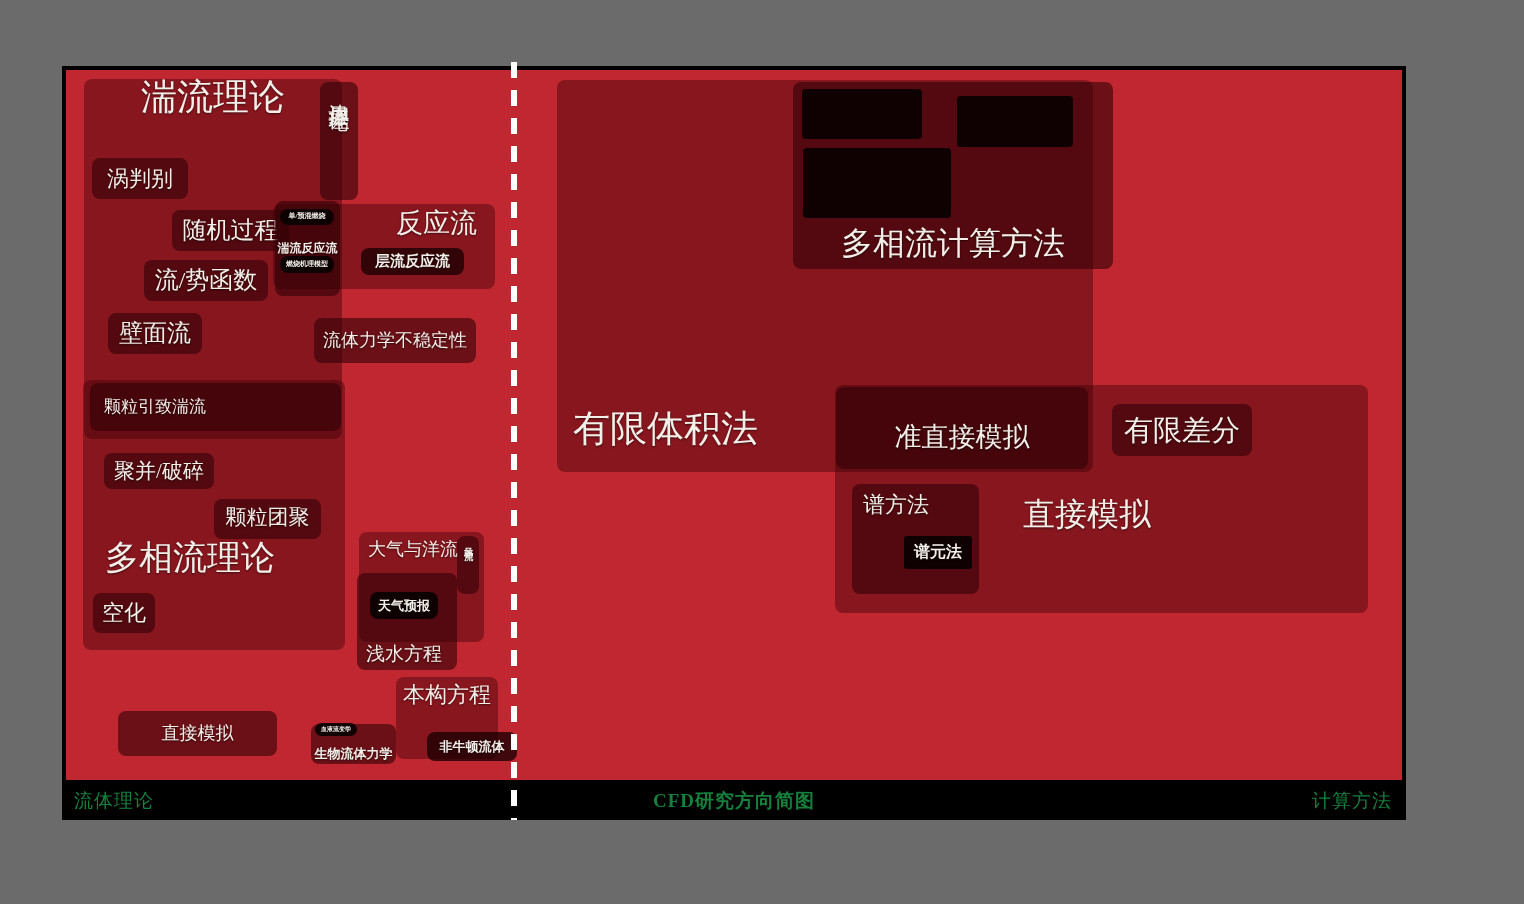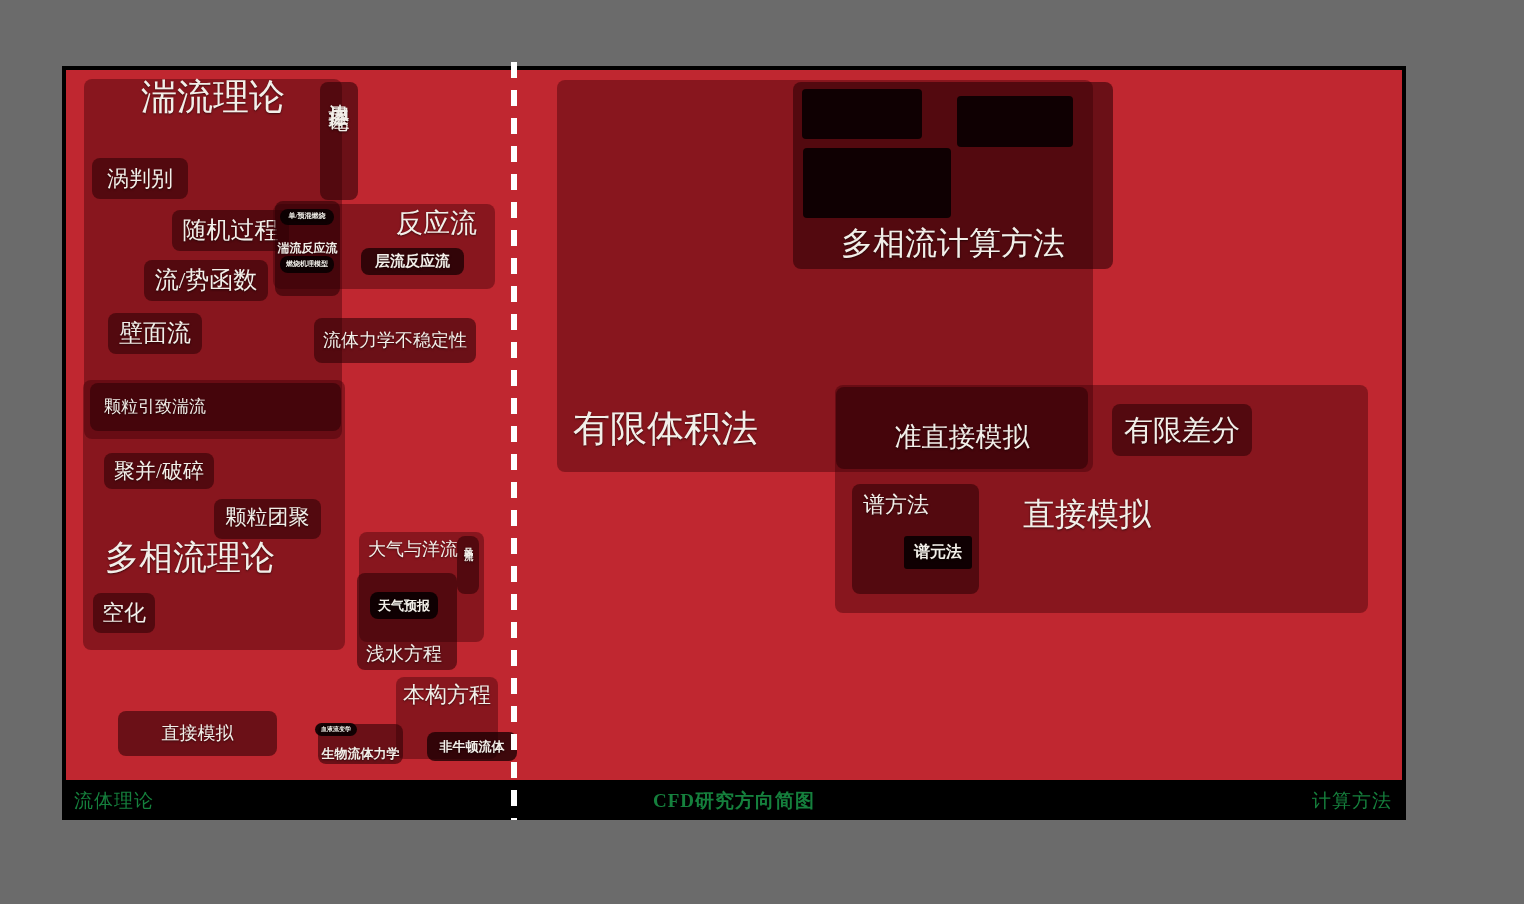--- a/index.html
+++ b/index.html
@@ -173,21 +173,21 @@
     </div>
 
     <div class="node lvl1 t-tc" style="left:330px;top:607px;width:102px;height:82px;padding-top:6px;">
       <span class="lbl" style="font-size:22px;">本构方程</span>
     </div>
 
     <div class="node lvl2 t-cc" style="left:52px;top:641px;width:159px;height:45px;">
       <span class="lbl" style="font-size:18px;">直接模拟</span>
     </div>
 
-    <div class="node lvl2 t-bc" style="left:245px;top:654px;width:85px;height:40px;padding-bottom:3px;margin-left:7px;">
+    <div class="node lvl2 t-bc" style="left:245px;top:654px;width:85px;height:40px;padding-bottom:3px;">
       <span class="lbl" style="font-size:13px;font-weight:bold;">生物流体力学</span>
     </div>
 
     <div class="node lvl4 t-cc" style="left:249px;top:653px;width:42px;height:13px;">
       <span class="lbl" style="font-size:6px;font-weight:bold;">血液流变学</span>
     </div>
 
     <div class="node lvl3 t-cc" style="left:333px;top:662px;width:90px;height:29px;margin-left:28px;">
       <span class="lbl" style="font-size:13px;font-weight:bold;">非牛顿流体</span>
     </div>

